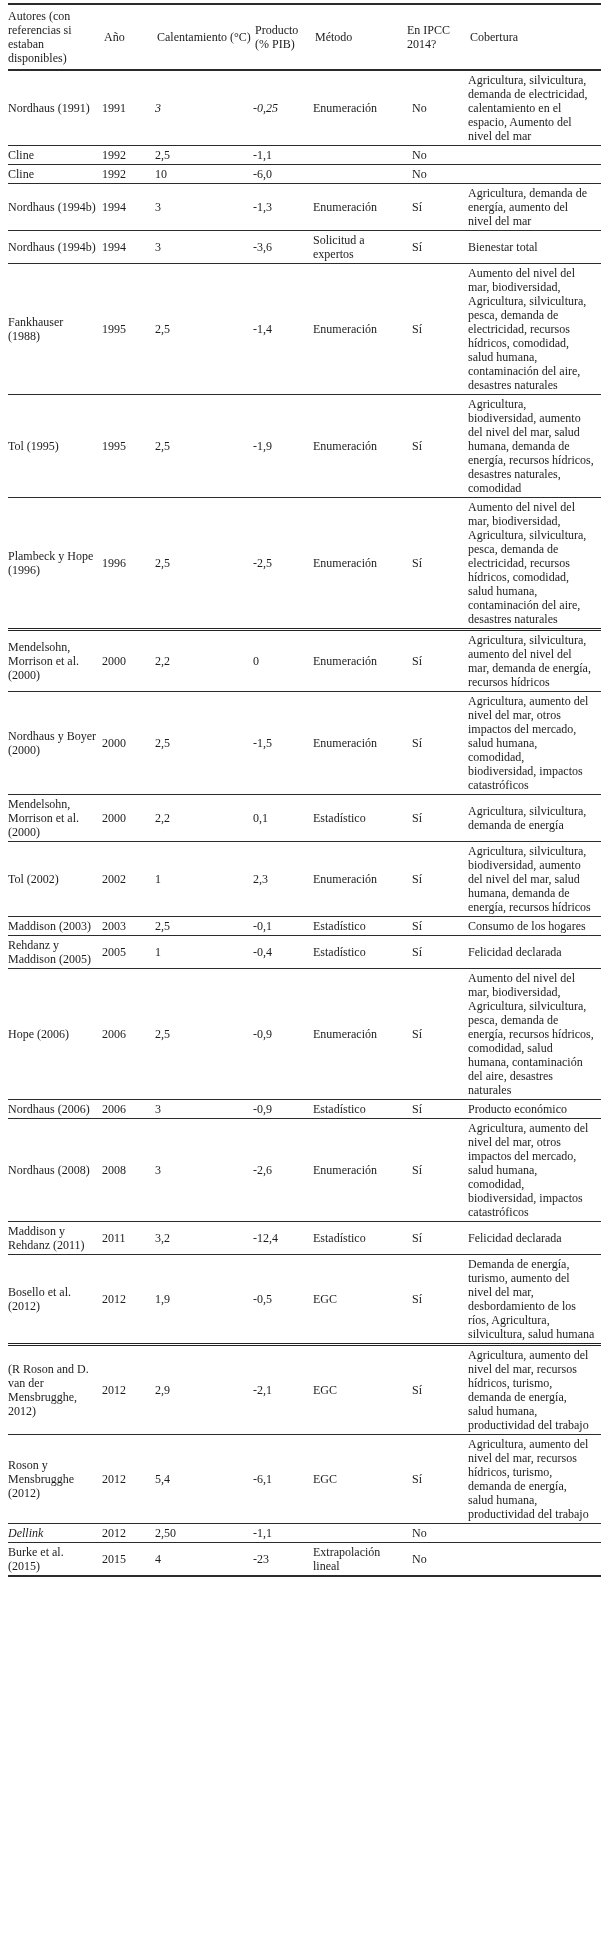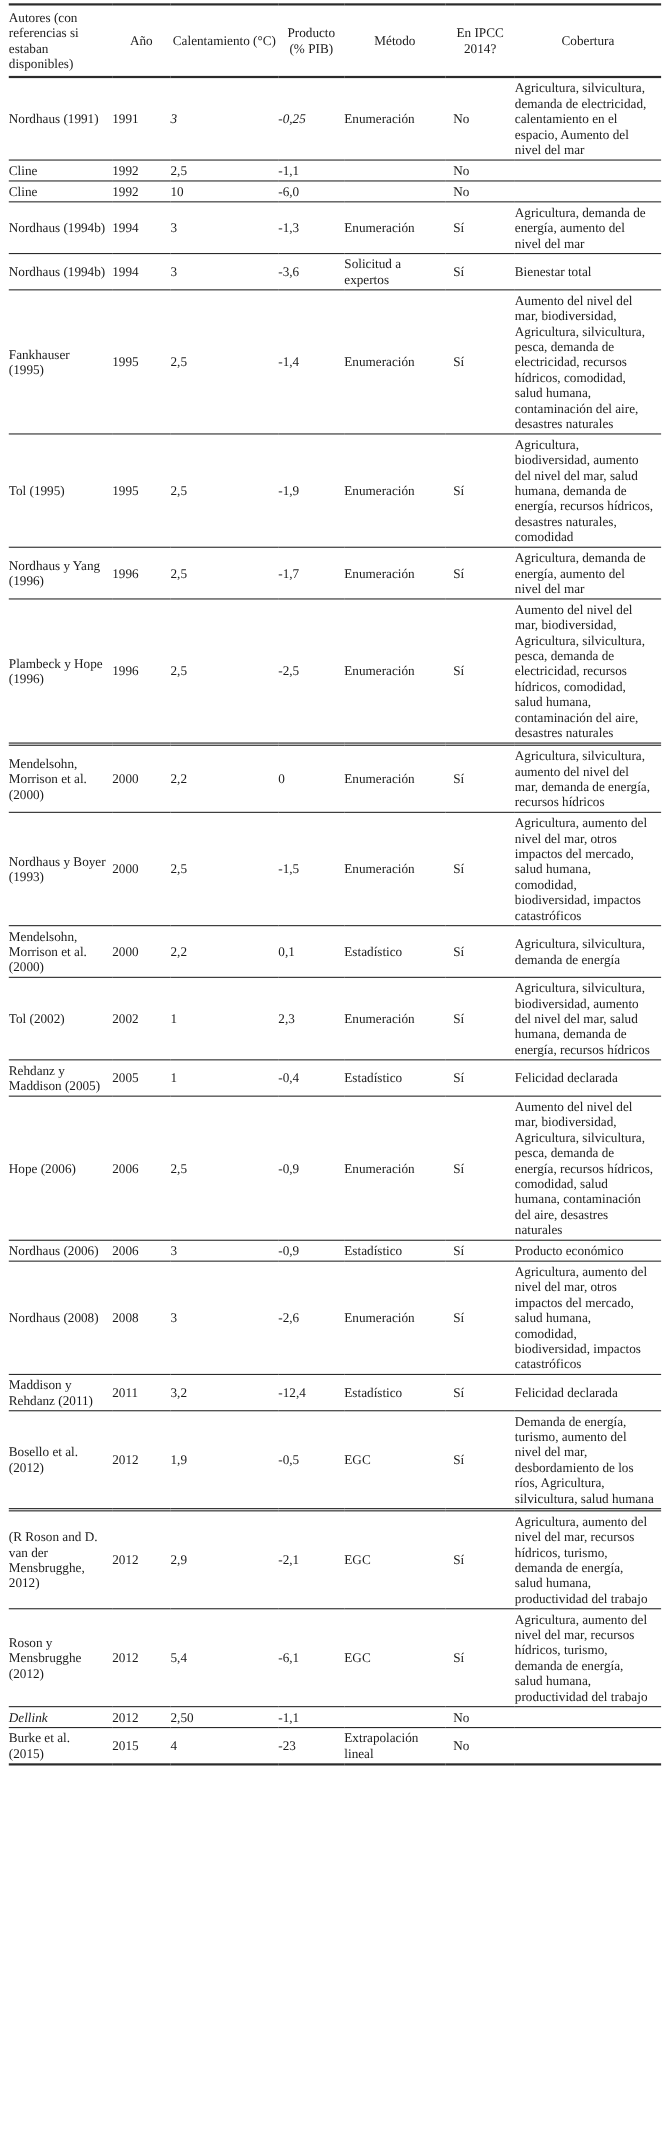--- a/index.html
+++ b/index.html
@@ -30,21 +30,20 @@
   }
   th, td {
     padding: 2px 6px 2px 0;
     vertical-align: middle;
     text-align: left;
     font-weight: normal;
     overflow-wrap: break-word;
     hyphens: auto;
   }
   thead th {
-    text-align: center;
     border-bottom: 2.5px solid #2b2b2b;
     padding: 4px 2px;
     vertical-align: middle;
   }
   thead th.th-left {
     text-align: left;
     padding-left: 0;
     margin-top: 42px;
   }
   tbody tr + tr td {
@@ -121,66 +120,57 @@
         <tr>
     <td class="c-author">Nordhaus (1994b)</td>
     <td class="c-year">1994</td>
     <td class="c-warming">3</td>
     <td class="c-impact">-3,6</td>
     <td class="c-method">Solicitud a expertos</td>
     <td class="c-ipcc">Sí</td>
     <td class="c-coverage">Bienestar total</td>
   </tr>
         <tr>
-    <td class="c-author">Fankhauser (1995)</td>
+    <td class="c-author">Fankhauser (1988)</td>
     <td class="c-year">1995</td>
     <td class="c-warming">2,5</td>
     <td class="c-impact">-1,4</td>
     <td class="c-method">Enumeración</td>
     <td class="c-ipcc">Sí</td>
     <td class="c-coverage">Aumento del nivel del mar, biodiversidad, Agricultura, silvicultura, pesca, demanda de electricidad, recursos hídricos, comodidad, salud humana, contaminación del aire, desastres naturales</td>
   </tr>
         <tr>
     <td class="c-author">Tol (1995)</td>
     <td class="c-year">1995</td>
     <td class="c-warming">2,5</td>
     <td class="c-impact">-1,9</td>
     <td class="c-method">Enumeración</td>
     <td class="c-ipcc">Sí</td>
     <td class="c-coverage">Agricultura, biodiversidad, aumento del nivel del mar, salud humana, demanda de energía, recursos hídricos, desastres naturales, comodidad</td>
-  </tr>
-        <tr>
-    <td class="c-author">Nordhaus y Yang (1996)</td>
-    <td class="c-year">1996</td>
-    <td class="c-warming">2,5</td>
-    <td class="c-impact">-1,7</td>
-    <td class="c-method">Enumeración</td>
-    <td class="c-ipcc">Sí</td>
-    <td class="c-coverage">Agricultura, demanda de energía, aumento del nivel del mar</td>
   </tr>
         <tr>
     <td class="c-author">Plambeck y Hope (1996)</td>
     <td class="c-year">1996</td>
     <td class="c-warming">2,5</td>
     <td class="c-impact">-2,5</td>
     <td class="c-method">Enumeración</td>
     <td class="c-ipcc">Sí</td>
     <td class="c-coverage">Aumento del nivel del mar, biodiversidad, Agricultura, silvicultura, pesca, demanda de electricidad, recursos hídricos, comodidad, salud humana, contaminación del aire, desastres naturales</td>
   </tr>
         <tr class="section-break">
     <td class="c-author">Mendelsohn, Morrison et al. (2000)</td>
     <td class="c-year">2000</td>
     <td class="c-warming">2,2</td>
     <td class="c-impact">0</td>
     <td class="c-method">Enumeración</td>
     <td class="c-ipcc">Sí</td>
     <td class="c-coverage">Agricultura, silvicultura, aumento del nivel del mar, demanda de energía, recursos hídricos</td>
   </tr>
         <tr>
-    <td class="c-author">Nordhaus y Boyer (1993)</td>
+    <td class="c-author">Nordhaus y Boyer (2000)</td>
     <td class="c-year">2000</td>
     <td class="c-warming">2,5</td>
     <td class="c-impact">-1,5</td>
     <td class="c-method">Enumeración</td>
     <td class="c-ipcc">Sí</td>
     <td class="c-coverage">Agricultura, aumento del nivel del mar, otros impactos del mercado, salud humana, comodidad, biodiversidad, impactos catastróficos</td>
   </tr>
         <tr>
     <td class="c-author">Mendelsohn, Morrison et al. (2000)</td>
     <td class="c-year">2000</td>
@@ -191,20 +181,29 @@
     <td class="c-coverage">Agricultura, silvicultura, demanda de energía</td>
   </tr>
         <tr>
     <td class="c-author">Tol (2002)</td>
     <td class="c-year">2002</td>
     <td class="c-warming">1</td>
     <td class="c-impact">2,3</td>
     <td class="c-method">Enumeración</td>
     <td class="c-ipcc">Sí</td>
     <td class="c-coverage">Agricultura, silvicultura, biodiversidad, aumento del nivel del mar, salud humana, demanda de energía, recursos hídricos</td>
+  </tr>
+        <tr>
+    <td class="c-author">Maddison (2003)</td>
+    <td class="c-year">2003</td>
+    <td class="c-warming">2,5</td>
+    <td class="c-impact">-0,1</td>
+    <td class="c-method">Estadístico</td>
+    <td class="c-ipcc">Sí</td>
+    <td class="c-coverage">Consumo de los hogares</td>
   </tr>
         <tr>
     <td class="c-author">Rehdanz y Maddison (2005)</td>
     <td class="c-year">2005</td>
     <td class="c-warming">1</td>
     <td class="c-impact">-0,4</td>
     <td class="c-method">Estadístico</td>
     <td class="c-ipcc">Sí</td>
     <td class="c-coverage">Felicidad declarada</td>
   </tr>

